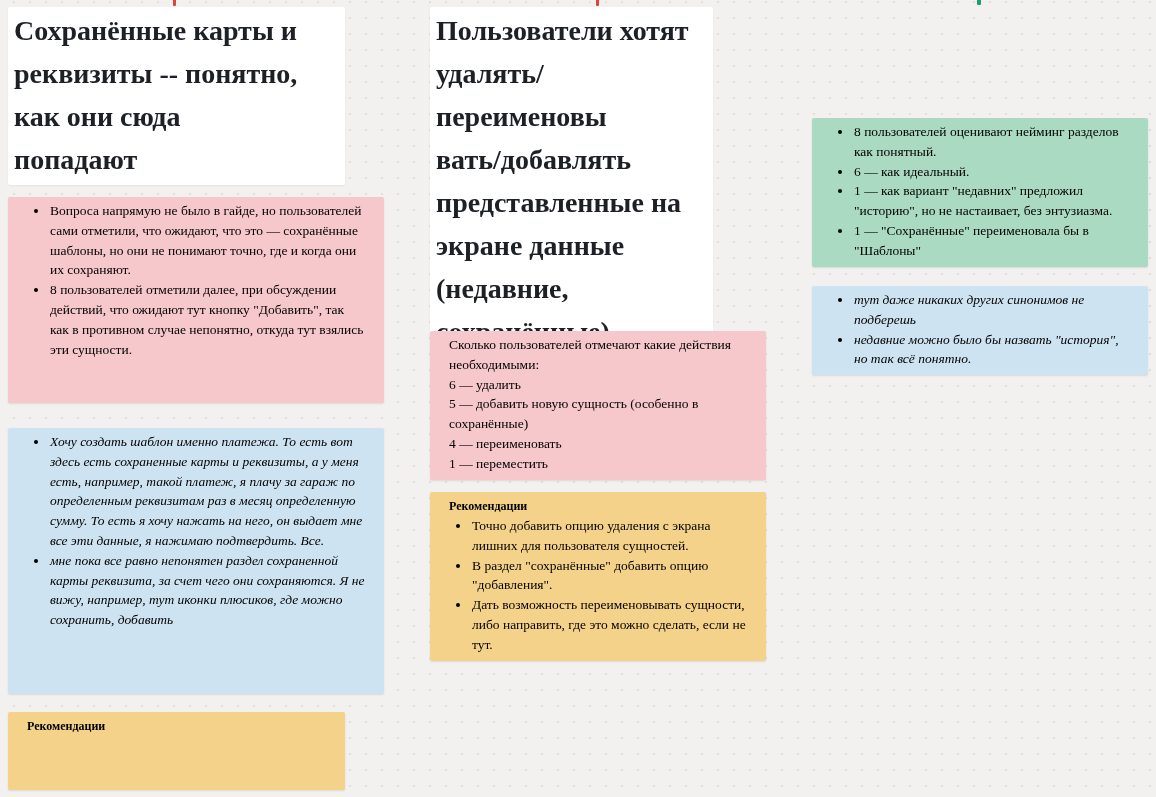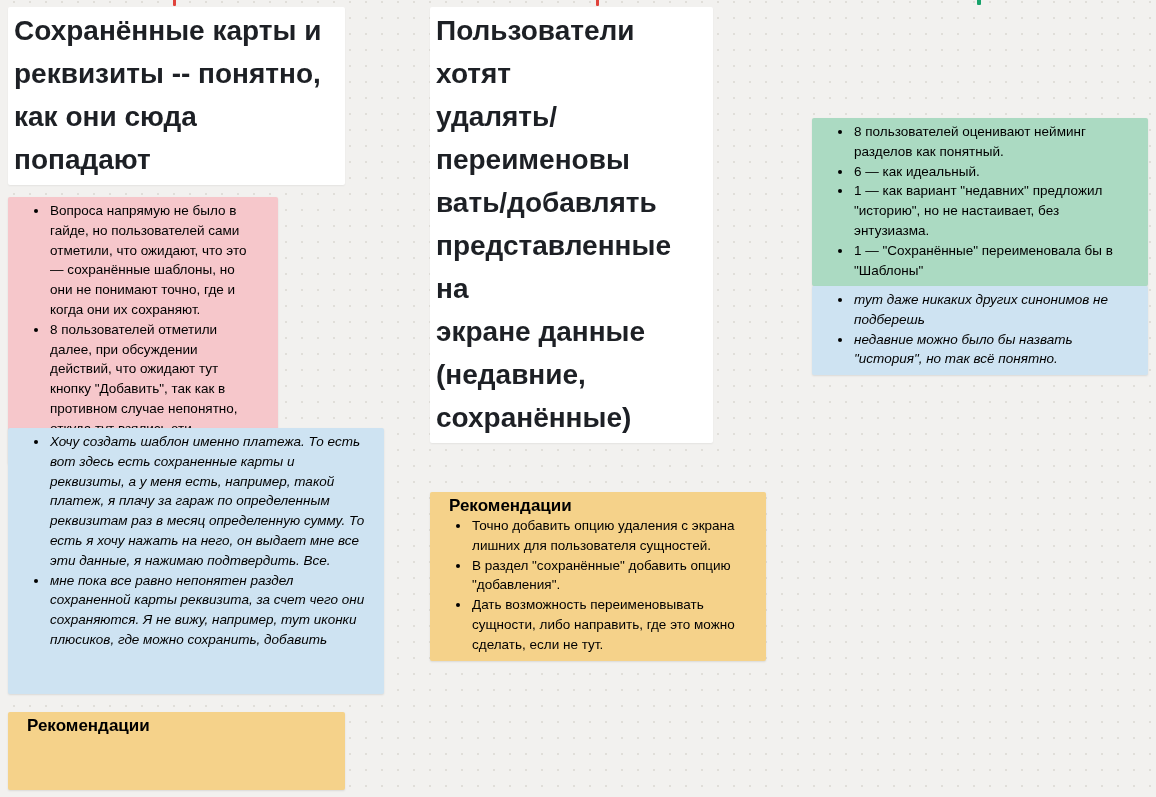--- a/index.html
+++ b/index.html
@@ -5,21 +5,21 @@
   html,body { margin:0; padding:0; background:#e8e8e6; }
   * { box-sizing:border-box; }
   .board {
     position:relative;
     width:1156px; height:797px;
     overflow:hidden;
     background-color:#f2f1ef;
     background-image: radial-gradient(circle, #e0ded9 1.1px, rgba(0,0,0,0) 1.3px);
     background-size:16px 16px;
     background-position:6px 10px;
-    font-family:Liberation Sans, sans-serif;
+    font-family:Liberation Serif, serif;
   }
   .tick { position:absolute; top:0; width:3px; height:6px; border-radius:0 0 1px 1px; }
   .card { position:absolute; border-radius:2px; }
   .header-card {
     background:#ffffff;
     color:#1d2025;
     font-weight:700;
     font-size:28px;
     line-height:43px;
     padding:2px 6px 4px;
@@ -32,38 +32,38 @@
     line-height:19.8px;
     padding:4px 19px 6px;
     box-shadow:0 1px 2px rgba(0,0,0,0.10);
   }
   .note-pink  { background:#f6c7cb; }
   .note-blue  { background:#cee3f2; font-style:italic; }
   .note-green { background:#abdac2; }
   .note-yellow{ background:#f5d28a; }
   .note ul { margin:0; padding:0 0 0 22px; }
   .note li { margin:0; padding-left:1px; }
-  .note-heading { font-weight:700; font-size:17px; line-height:20px; }
+  .note-heading { font-weight:700; font-size:12px; line-height:20px; }
   .plain-text { white-space:pre-line; }
 </style>
 </head>
 <body>
 
 <div class="board">
 
   <div class="tick" style="left:173px; background:#e0433c;"></div>
   <div class="tick" style="left:596px; background:#e0433c;"></div>
   <div class="tick" style="left:977px; width:4px; height:5px; background:#17a26b;"></div>
 
   <div class="card header-card" style="left:8px; top:7px; width:337px; min-height:174px;">Сохранённые карты и
 реквизиты -- понятно,
 как они сюда
 попадают</div>
 
-  <div class="card note note-pink" style="left:8px; top:197px; width:270px; min-height:206px;">
+  <div class="card note note-pink" style="left:8px; top:197px; width:376px; min-height:206px;">
     <ul>
       <li>Вопроса напрямую не было в гайде, но пользователей сами отметили, что ожидают, что это — сохранённые шаблоны, но они не понимают точно, где и когда они их сохраняют.</li>
       <li>8 пользователей отметили далее, при обсуждении действий, что ожидают тут кнопку "Добавить", так как в противном случае непонятно, откуда тут взялись эти сущности.</li>
     </ul>
   </div>
 
   <div class="card note note-blue" style="left:8px; top:428px; width:376px; min-height:266px;">
     <ul>
       <li>Хочу создать шаблон именно платежа. То есть вот здесь есть сохраненные карты и реквизиты, а у меня есть, например, такой платеж, я плачу за гараж по определенным реквизитам раз в месяц определенную сумму. То есть я хочу нажать на него, он выдает мне все эти данные, я нажимаю подтвердить. Все.</li>
       <li>мне пока все равно непонятен раздел сохраненной карты реквизита, за счет чего они сохраняются. Я не вижу, например, тут иконки плюсиков, где можно сохранить, добавить</li>
@@ -75,20 +75,25 @@
   </div>
 
   <div class="card header-card" style="left:430px; top:7px; width:283px; min-height:306px;">Пользователи хотят
 удалять/переименовы
 вать/добавлять
 представленные на
 экране данные
 (недавние,
 сохранённые)</div>
 
+  <div class="card note note-pink plain-text" style="left:430px; top:331px; width:336px; min-height:146px;">Сколько пользователей отмечают какие действия необходимыми:
+6 — удалить
+5 — добавить новую сущность (особенно в сохранённые)
+4 — переименовать
+1 — переместить</div>
 
   <div class="card note note-yellow" style="left:430px; top:492px; width:336px; min-height:152px;">
     <div class="note-heading">Рекомендации</div>
     <ul>
       <li>Точно добавить опцию удаления с экрана лишних для пользователя сущностей.</li>
       <li>В раздел "сохранённые" добавить опцию "добавления".</li>
       <li>Дать возможность переименовывать сущности, либо направить, где это можно сделать, если не тут.</li>
     </ul>
   </div>
 

